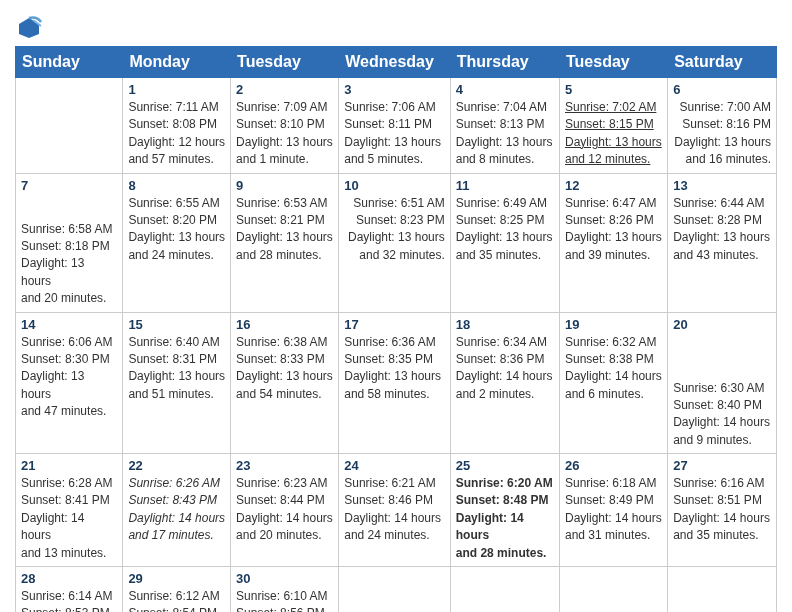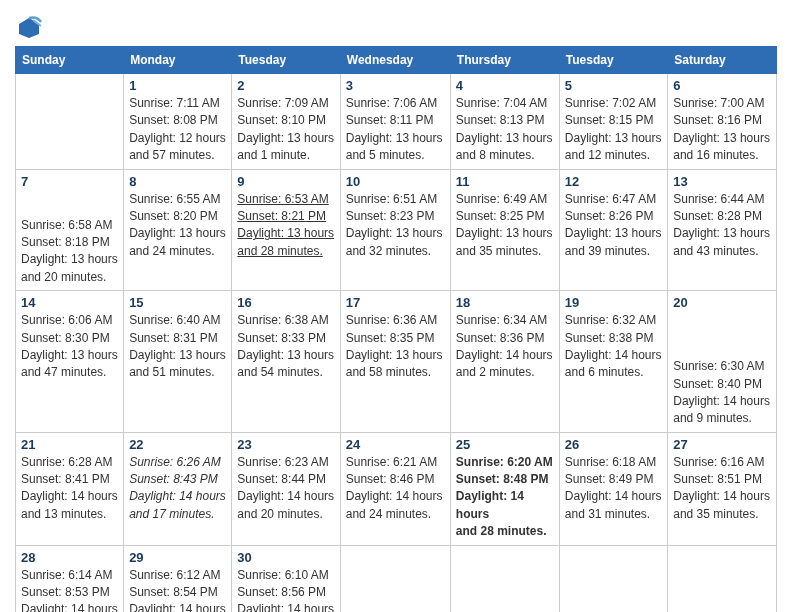--- a/index.html
+++ b/index.html
@@ -53,21 +53,21 @@
     table {
       width: 100%;
       border-collapse: collapse;
       font-size: 11px;
     }
     thead tr th {
       background-color: #2e6db4;
       color: #fff;
       text-align: left;
       padding: 6px 6px;
-      font-size: 12px;
+      font-size: 16px;
       font-weight: bold;
       border: 1px solid #2e6db4;
     }
     tbody tr td {
       vertical-align: top;
       border: 1px solid #ccc;
       padding: 4px 5px;
       min-height: 80px;
       width: 113px;
     }
@@ -153,28 +153,28 @@
         </td>
         <td>
           <span class="day-number">4</span>
           <div class="day-info" style="white-space: pre-line;">Sunrise: 7:04 AM
 Sunset: 8:13 PM
 Daylight: 13 hours
 and 8 minutes.</div>
         </td>
         <td>
           <span class="day-number">5</span>
-          <div class="day-info" style="white-space: pre-line;">Sunrise: 7:02 AM
+          <div class="day-info" style="white-space: pre-line; text-decoration: underline;">Sunrise: 7:02 AM
 Sunset: 8:15 PM
 Daylight: 13 hours
 and 12 minutes.</div>
         </td>
         <td>
           <span class="day-number">6</span>
-          <div class="day-info" style="white-space: pre-line;">Sunrise: 7:00 AM
+          <div class="day-info" style="white-space: pre-line; text-align: right;">Sunrise: 7:00 AM
 Sunset: 8:16 PM
 Daylight: 13 hours
 and 16 minutes.</div>
         </td>
       </tr>
       <tr>
         <td>
           <span class="day-number">7</span>
           <div class="day-info" style="white-space: pre-line; margin-top: 28px;">Sunrise: 6:58 AM
 Sunset: 8:18 PM
@@ -183,28 +183,28 @@
         </td>
         <td>
           <span class="day-number">8</span>
           <div class="day-info" style="white-space: pre-line;">Sunrise: 6:55 AM
 Sunset: 8:20 PM
 Daylight: 13 hours
 and 24 minutes.</div>
         </td>
         <td>
           <span class="day-number">9</span>
-          <div class="day-info" style="white-space: pre-line; text-decoration: underline;">Sunrise: 6:53 AM
+          <div class="day-info" style="white-space: pre-line;">Sunrise: 6:53 AM
 Sunset: 8:21 PM
 Daylight: 13 hours
 and 28 minutes.</div>
         </td>
         <td>
           <span class="day-number">10</span>
-          <div class="day-info" style="white-space: pre-line;">Sunrise: 6:51 AM
+          <div class="day-info" style="white-space: pre-line; text-align: right;">Sunrise: 6:51 AM
 Sunset: 8:23 PM
 Daylight: 13 hours
 and 32 minutes.</div>
         </td>
         <td>
           <span class="day-number">11</span>
           <div class="day-info" style="white-space: pre-line;">Sunrise: 6:49 AM
 Sunset: 8:25 PM
 Daylight: 13 hours
 and 35 minutes.</div>

